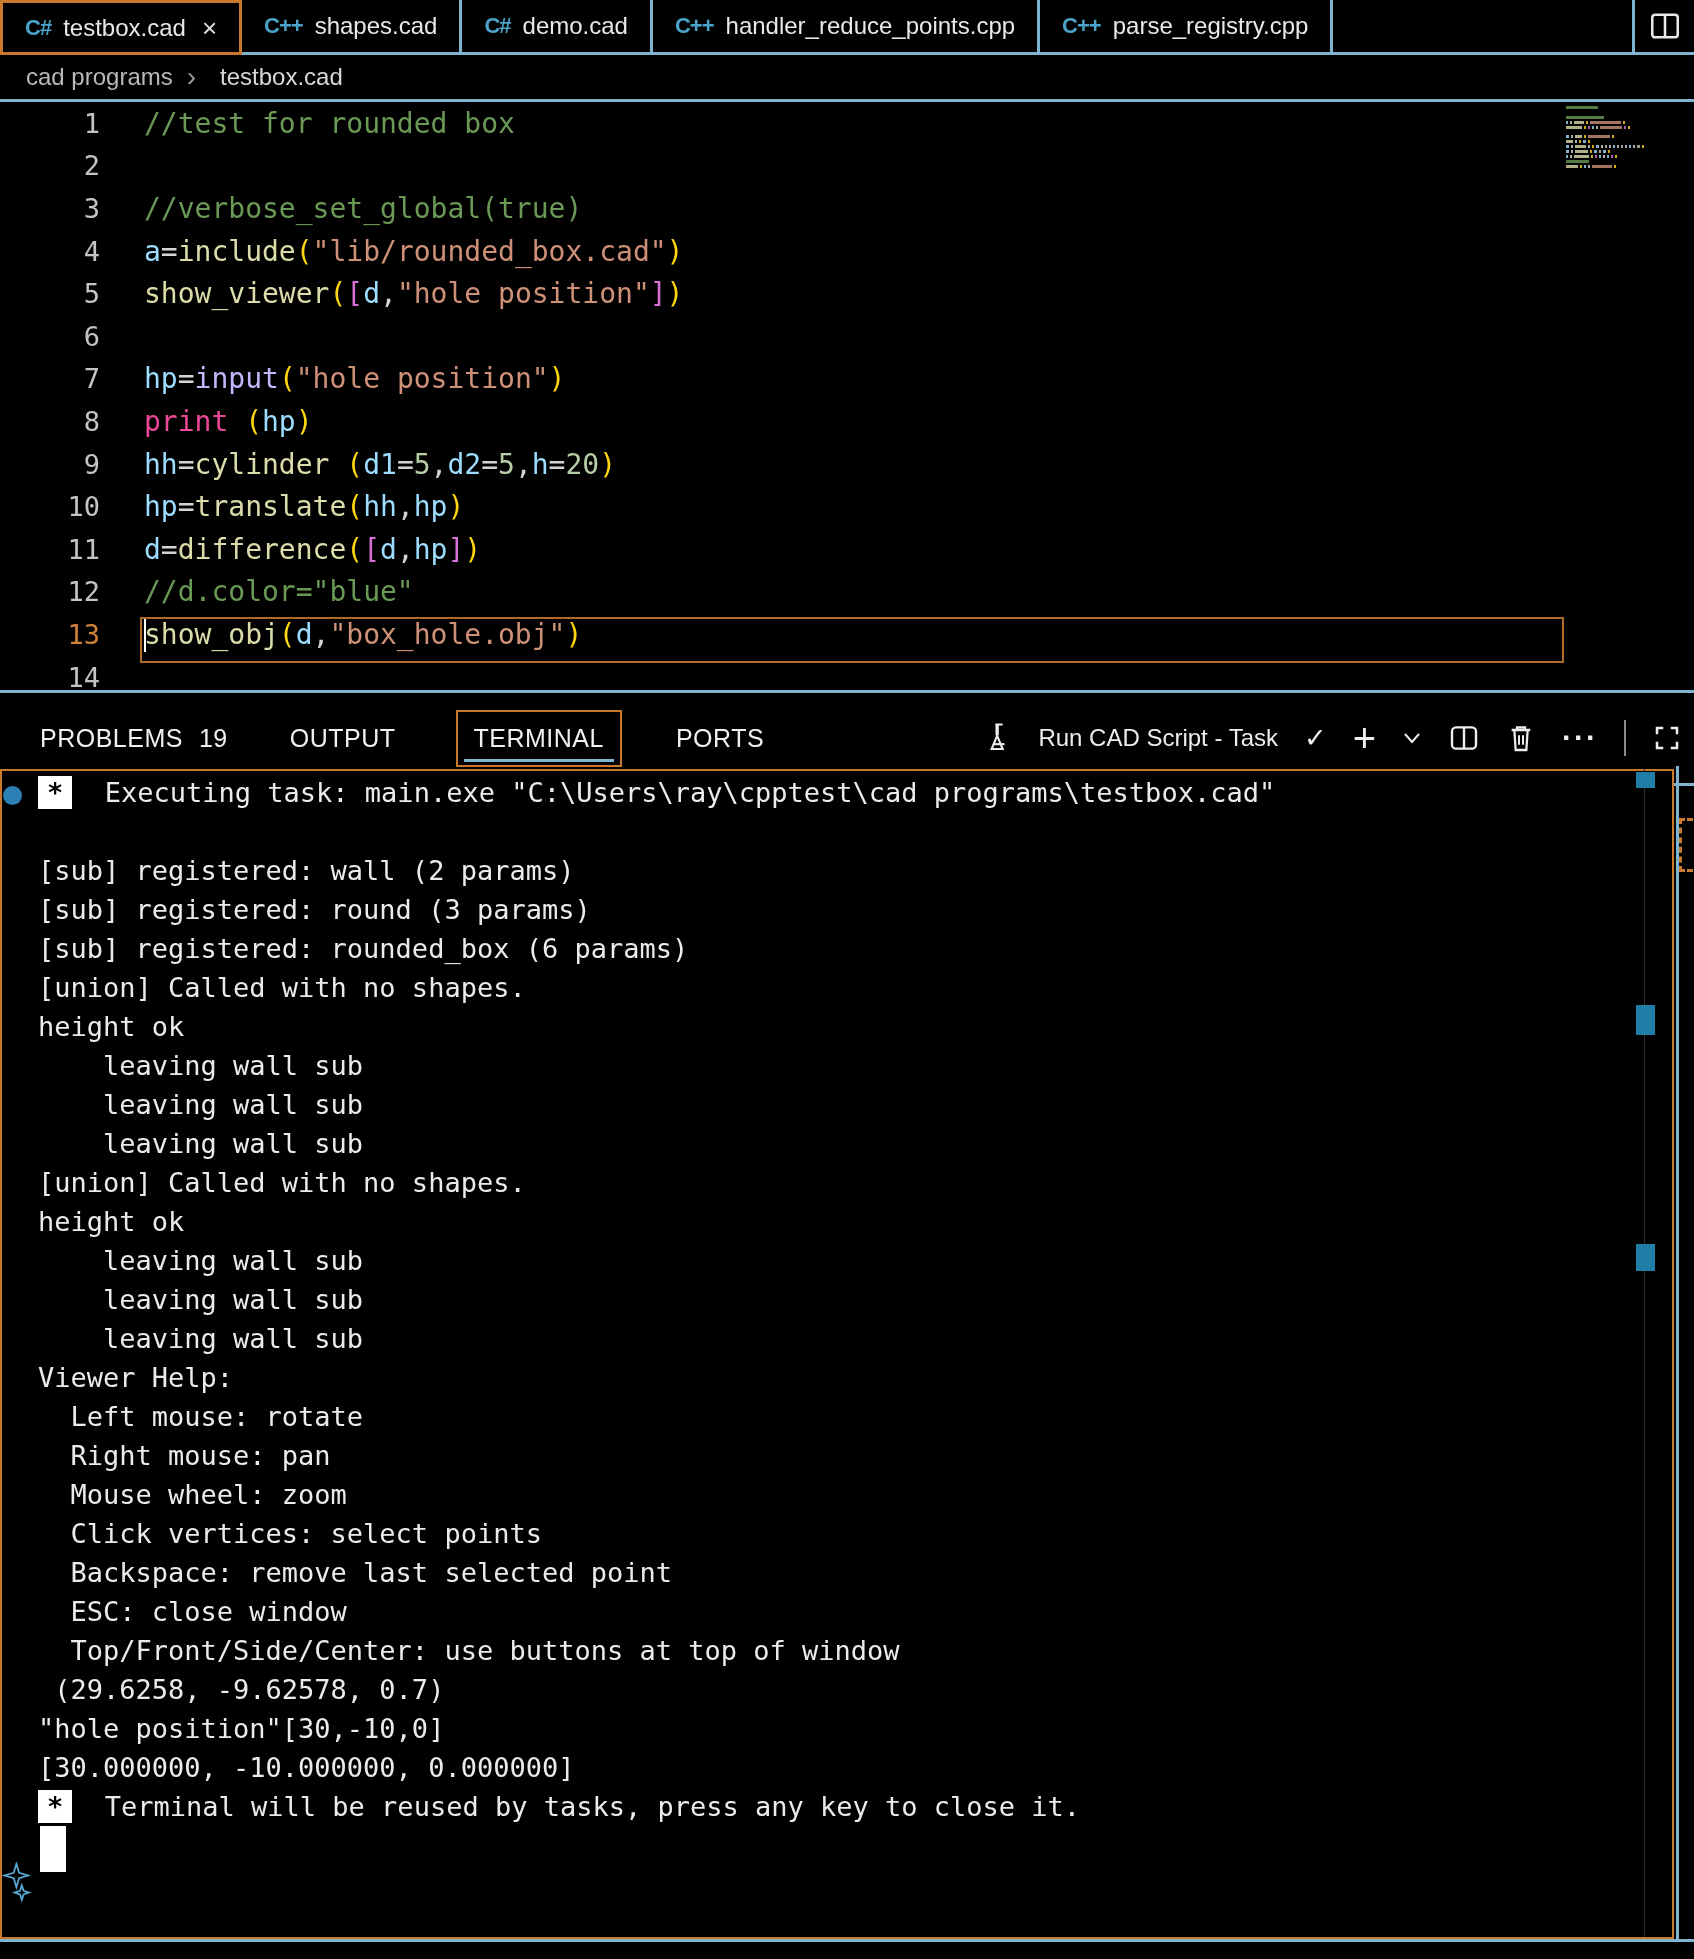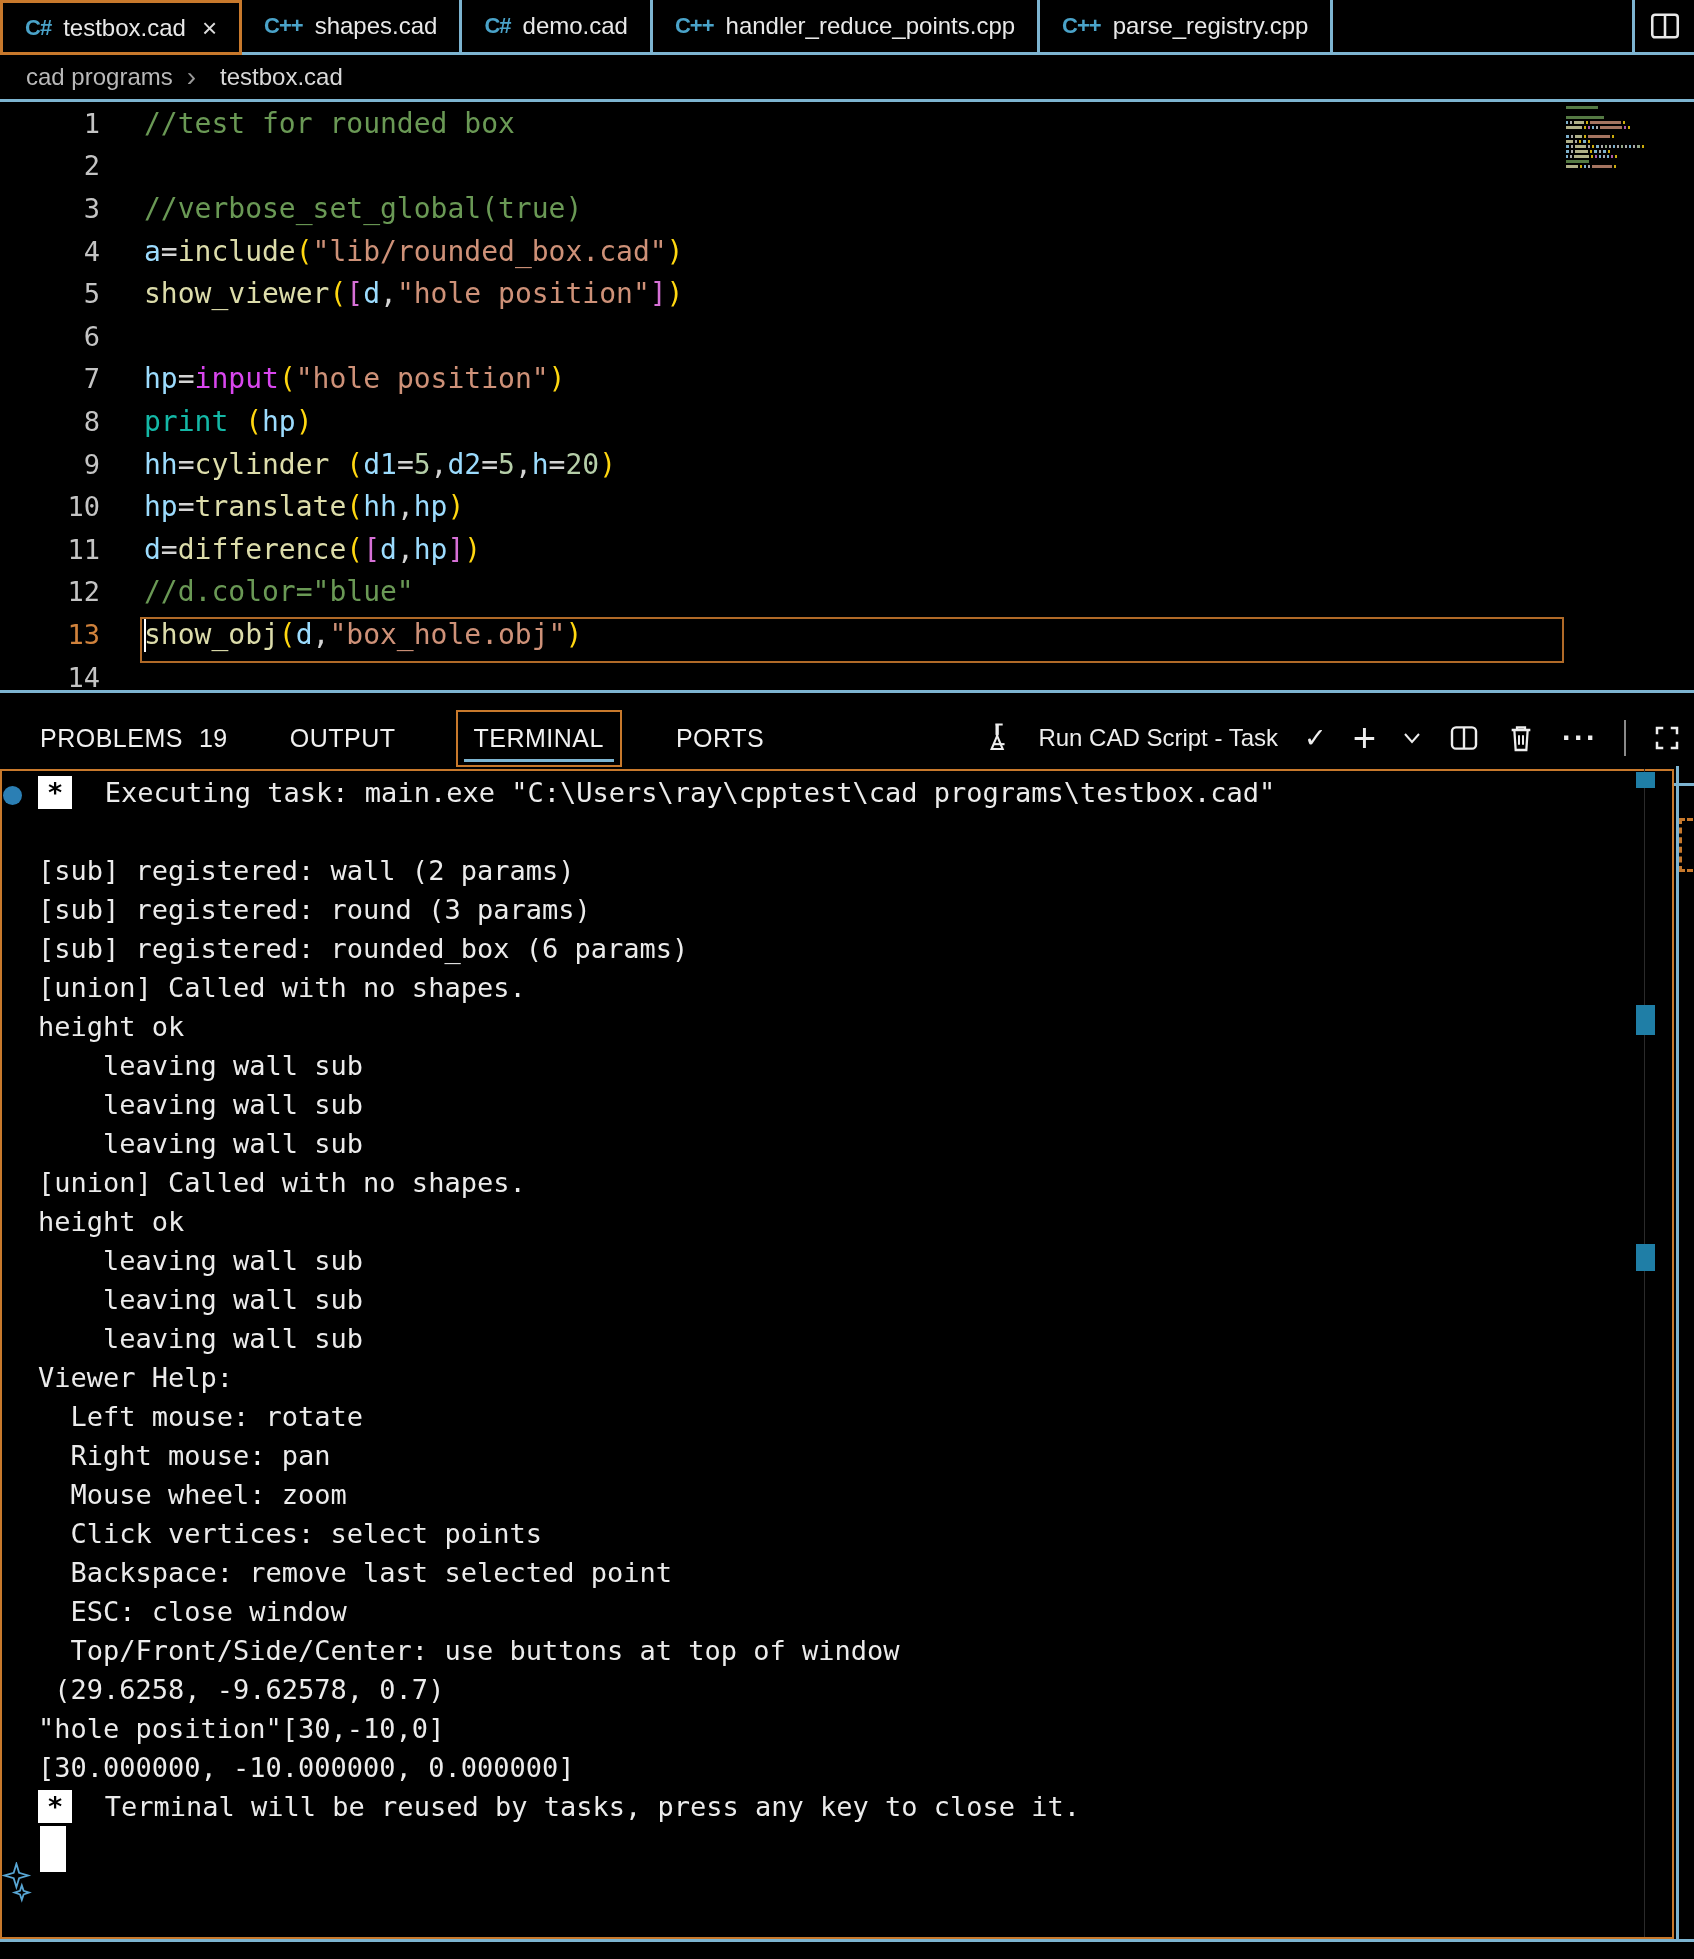--- a/index.html
+++ b/index.html
@@ -149,25 +149,25 @@
       <div class="code-line">
         <span class="ln">5</span>
         <span class="lt"><span style="color: rgb(220, 220, 170);">show_viewer</span><span style="color: rgb(255, 215, 16);">(</span><span style="color: rgb(214, 112, 214);">[</span><span style="color: rgb(156, 220, 254);">d</span><span style="color: rgb(212, 212, 212);">,</span><span style="color: rgb(206, 145, 120);">"hole position"</span><span style="color: rgb(214, 112, 214);">]</span><span style="color: rgb(255, 215, 16);">)</span></span>
       </div>
       <div class="code-line">
         <span class="ln">6</span>
         <span class="lt"></span>
       </div>
       <div class="code-line">
         <span class="ln">7</span>
-        <span class="lt"><span style="color: rgb(156, 220, 254);">hp</span><span style="color: rgb(212, 212, 212);">=</span><span style="color: #d946ef;">input</span><span style="color: rgb(255, 215, 16);">(</span><span style="color: rgb(206, 145, 120);">"hole position"</span><span style="color: rgb(255, 215, 16);">)</span></span>
+        <span class="lt"><span style="color: rgb(156, 220, 254);">hp</span><span style="color: rgb(212, 212, 212);">=</span><span style="color: #c4b5fd;">input</span><span style="color: rgb(255, 215, 16);">(</span><span style="color: rgb(206, 145, 120);">"hole position"</span><span style="color: rgb(255, 215, 16);">)</span></span>
       </div>
       <div class="code-line">
         <span class="ln">8</span>
-        <span class="lt"><span style="color: #14b8a6;">print</span><span style="color: rgb(212, 212, 212);"> </span><span style="color: rgb(255, 215, 16);">(</span><span style="color: rgb(156, 220, 254);">hp</span><span style="color: rgb(255, 215, 16);">)</span></span>
+        <span class="lt"><span style="color: #ec4899;">print</span><span style="color: rgb(212, 212, 212);"> </span><span style="color: rgb(255, 215, 16);">(</span><span style="color: rgb(156, 220, 254);">hp</span><span style="color: rgb(255, 215, 16);">)</span></span>
       </div>
       <div class="code-line">
         <span class="ln">9</span>
         <span class="lt"><span style="color: rgb(156, 220, 254);">hh</span><span style="color: rgb(212, 212, 212);">=</span><span style="color: rgb(220, 220, 170);">cylinder</span><span style="color: rgb(212, 212, 212);"> </span><span style="color: rgb(255, 215, 16);">(</span><span style="color: rgb(156, 220, 254);">d1</span><span style="color: rgb(212, 212, 212);">=</span><span style="color: rgb(181, 206, 168);">5</span><span style="color: rgb(212, 212, 212);">,</span><span style="color: rgb(156, 220, 254);">d2</span><span style="color: rgb(212, 212, 212);">=</span><span style="color: rgb(181, 206, 168);">5</span><span style="color: rgb(212, 212, 212);">,</span><span style="color: rgb(156, 220, 254);">h</span><span style="color: rgb(212, 212, 212);">=</span><span style="color: rgb(181, 206, 168);">20</span><span style="color: rgb(255, 215, 16);">)</span></span>
       </div>
       <div class="code-line">
         <span class="ln">10</span>
         <span class="lt"><span style="color: rgb(156, 220, 254);">hp</span><span style="color: rgb(212, 212, 212);">=</span><span style="color: rgb(220, 220, 170);">translate</span><span style="color: rgb(255, 215, 16);">(</span><span style="color: rgb(156, 220, 254);">hh</span><span style="color: rgb(212, 212, 212);">,</span><span style="color: rgb(156, 220, 254);">hp</span><span style="color: rgb(255, 215, 16);">)</span></span>
       </div>
       <div class="code-line">

